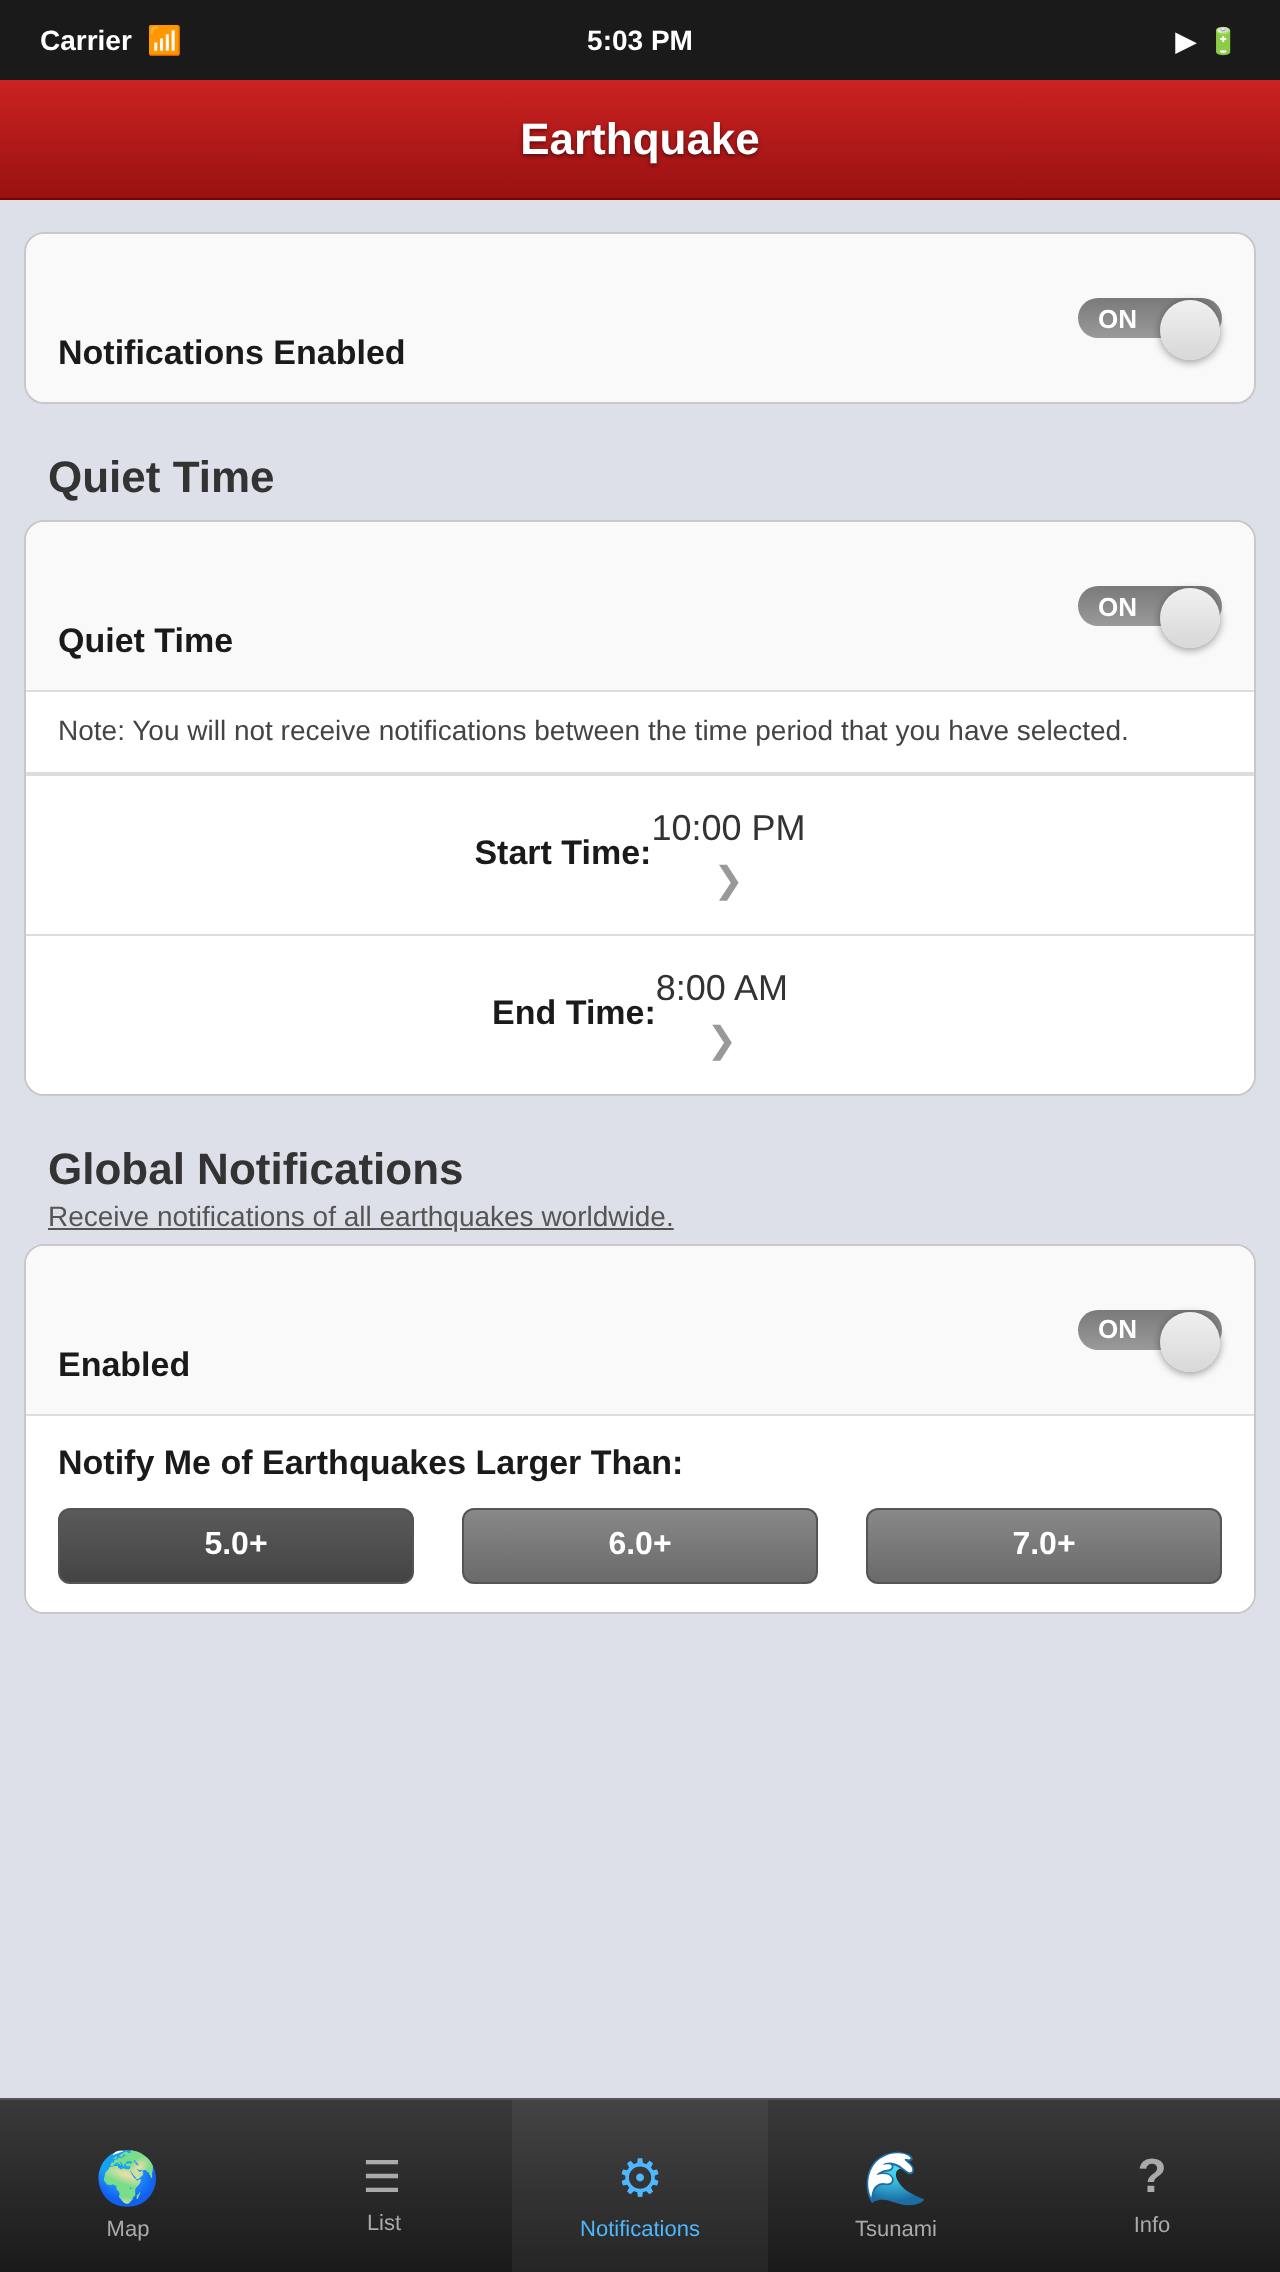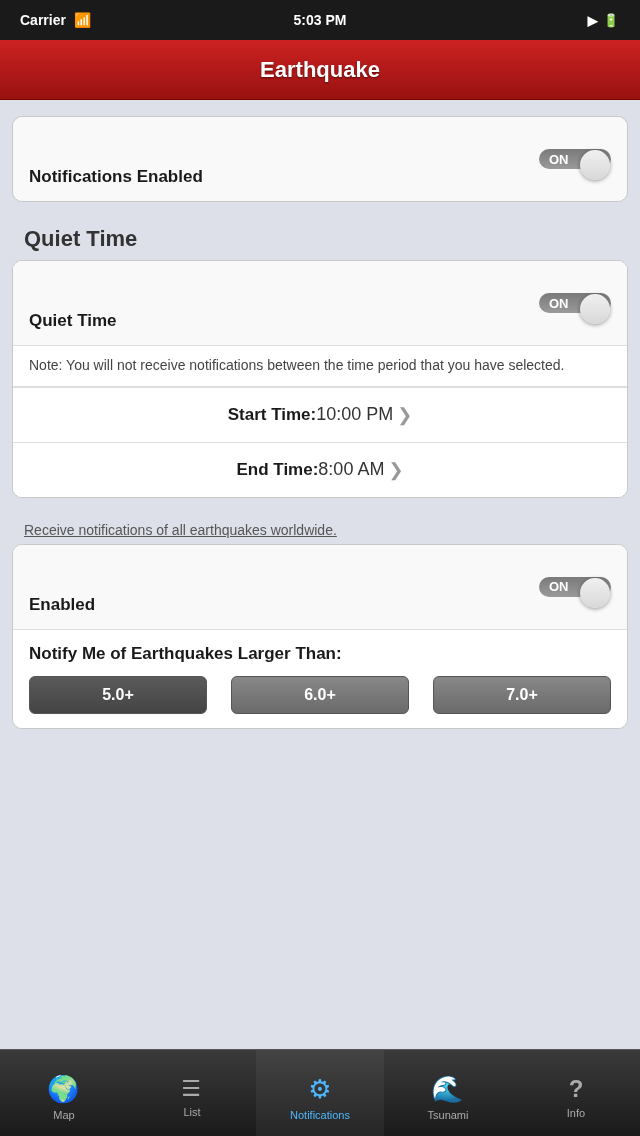--- a/index.html
+++ b/index.html
@@ -152,20 +152,21 @@
       font-size: 17px;
       font-weight: 700;
       color: #1a1a1a;
     }
     .time-row-value {
       display: flex;
       align-items: center;
       gap: 4px;
       color: #333;
       font-size: 18px;
+      flex-direction: column;
     }
     .chevron {
       color: #999;
       font-size: 18px;
       font-weight: 300;
     }
 
     
     .magnitude-row {
       background: white;
@@ -297,20 +298,21 @@
     <div class="time-row">
       <span class="time-row-label">End Time:</span>
       <div class="time-row-value">
         <span>8:00 AM</span>
         <span class="chevron">❯</span>
       </div>
     </div>
   </div>
 
   <div class="section-header">
+    <div class="section-header-title">Global Notifications</div>
     <div class="section-header-subtitle">Receive notifications of all earthquakes worldwide.</div>
   </div>
 
   <div class="card">
 
     <div class="card-row">
       <span class="card-row-label">Enabled</span>
       <div class="toggle on">
         <span class="toggle-label">ON</span>
         <div class="toggle-thumb"></div>

